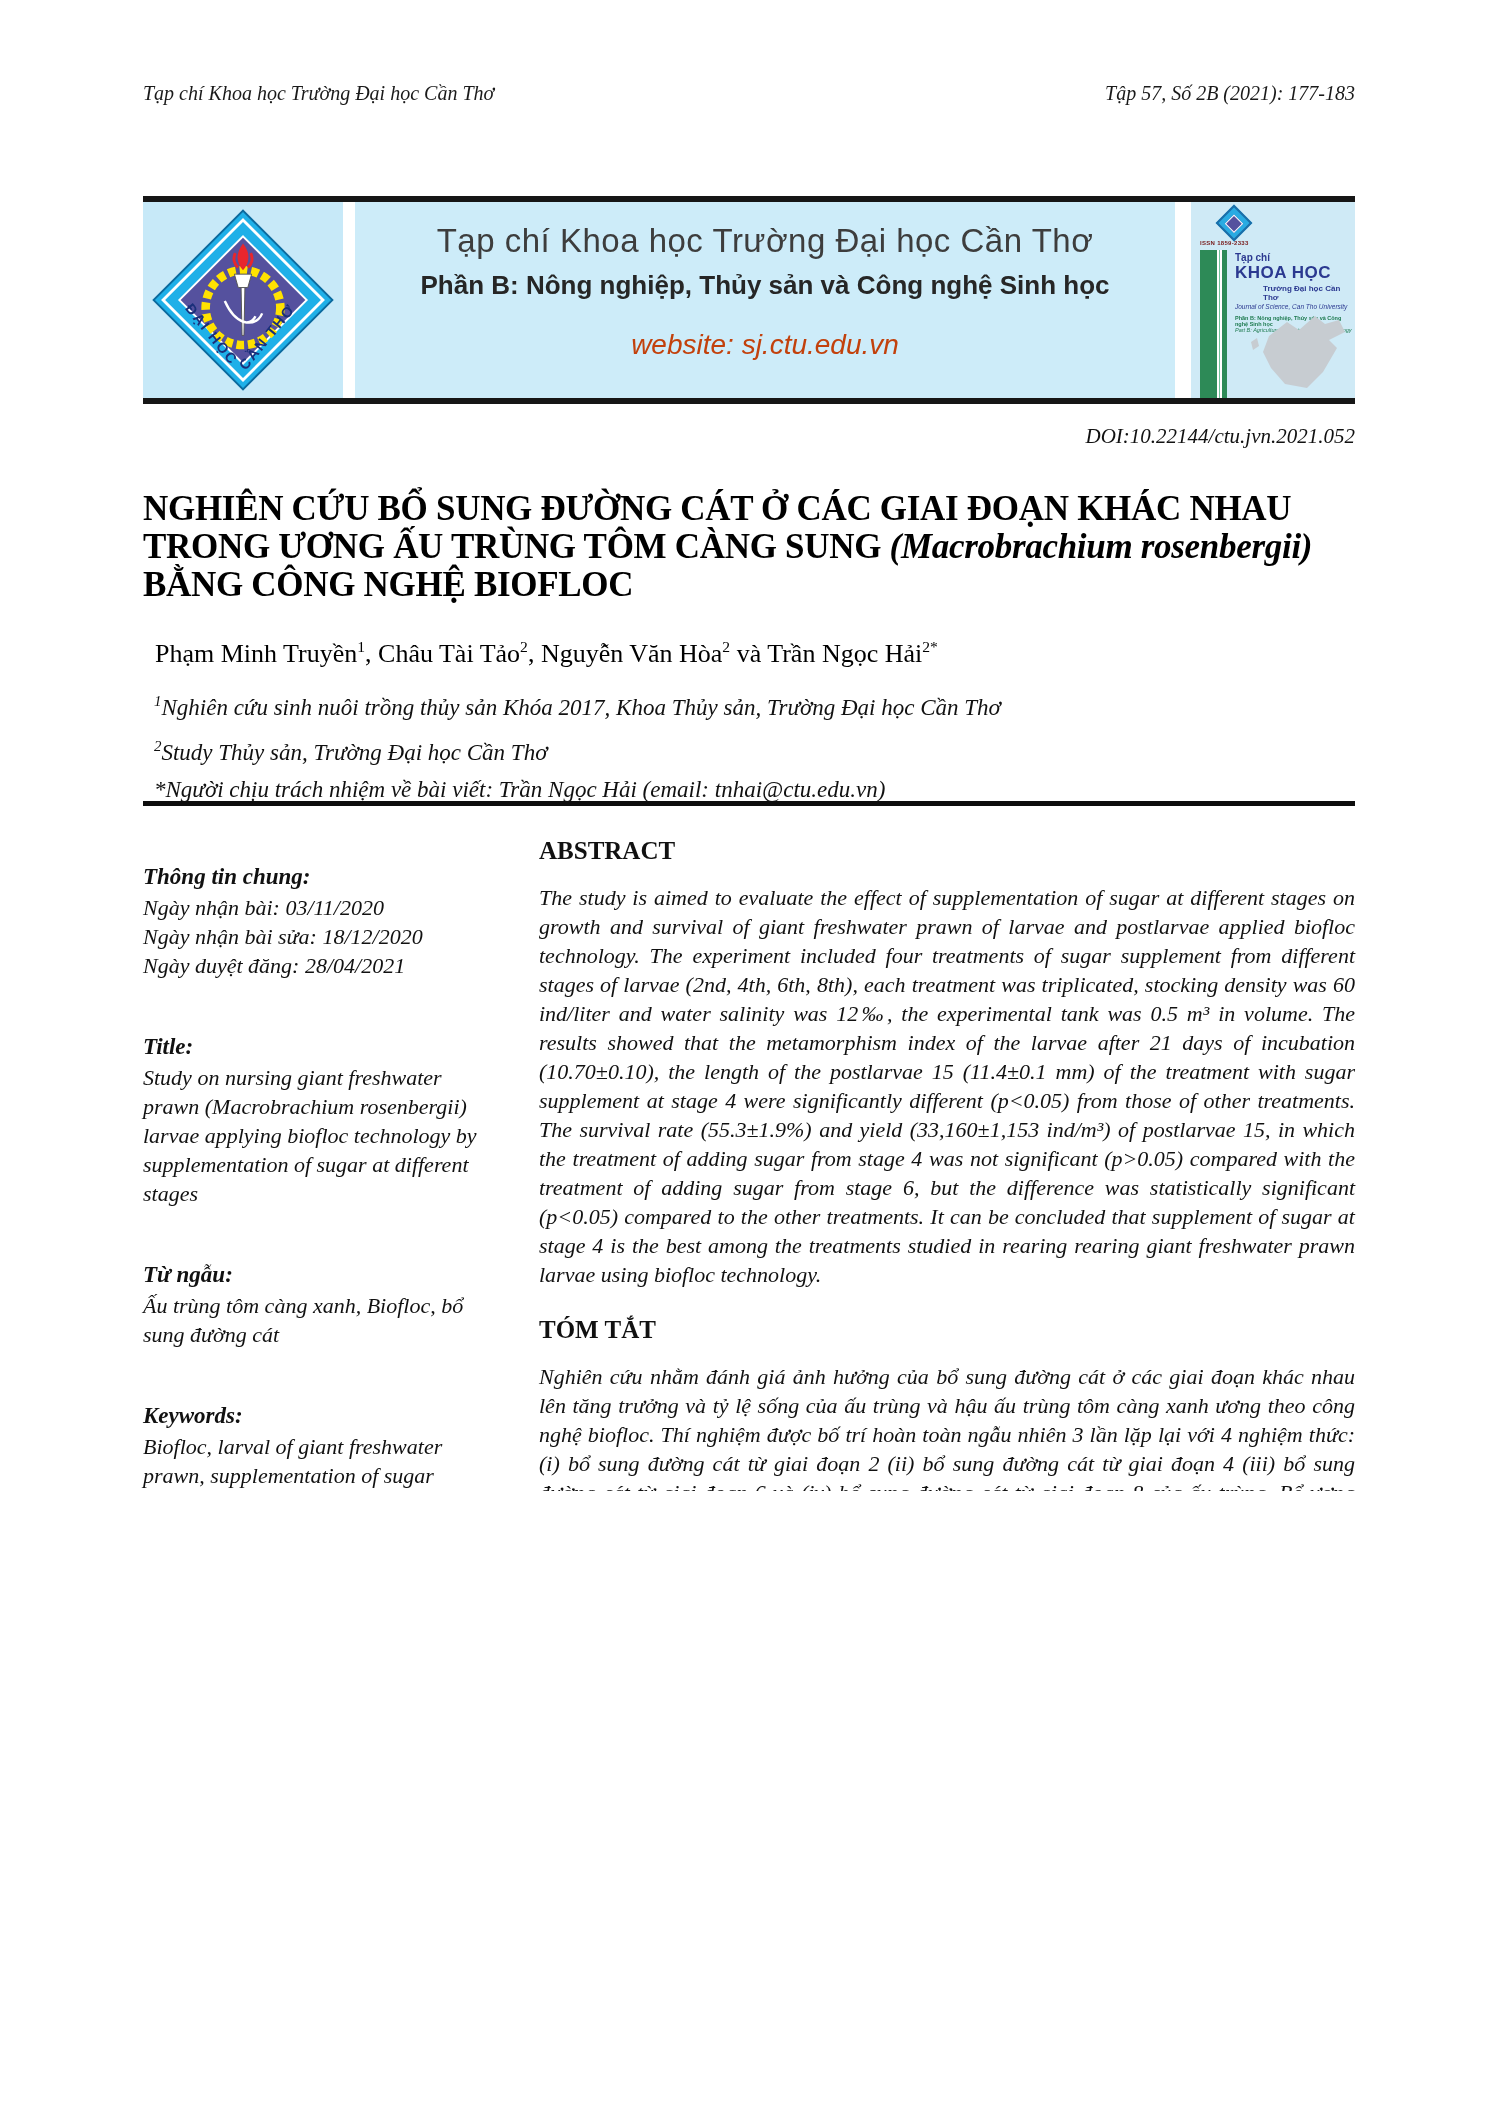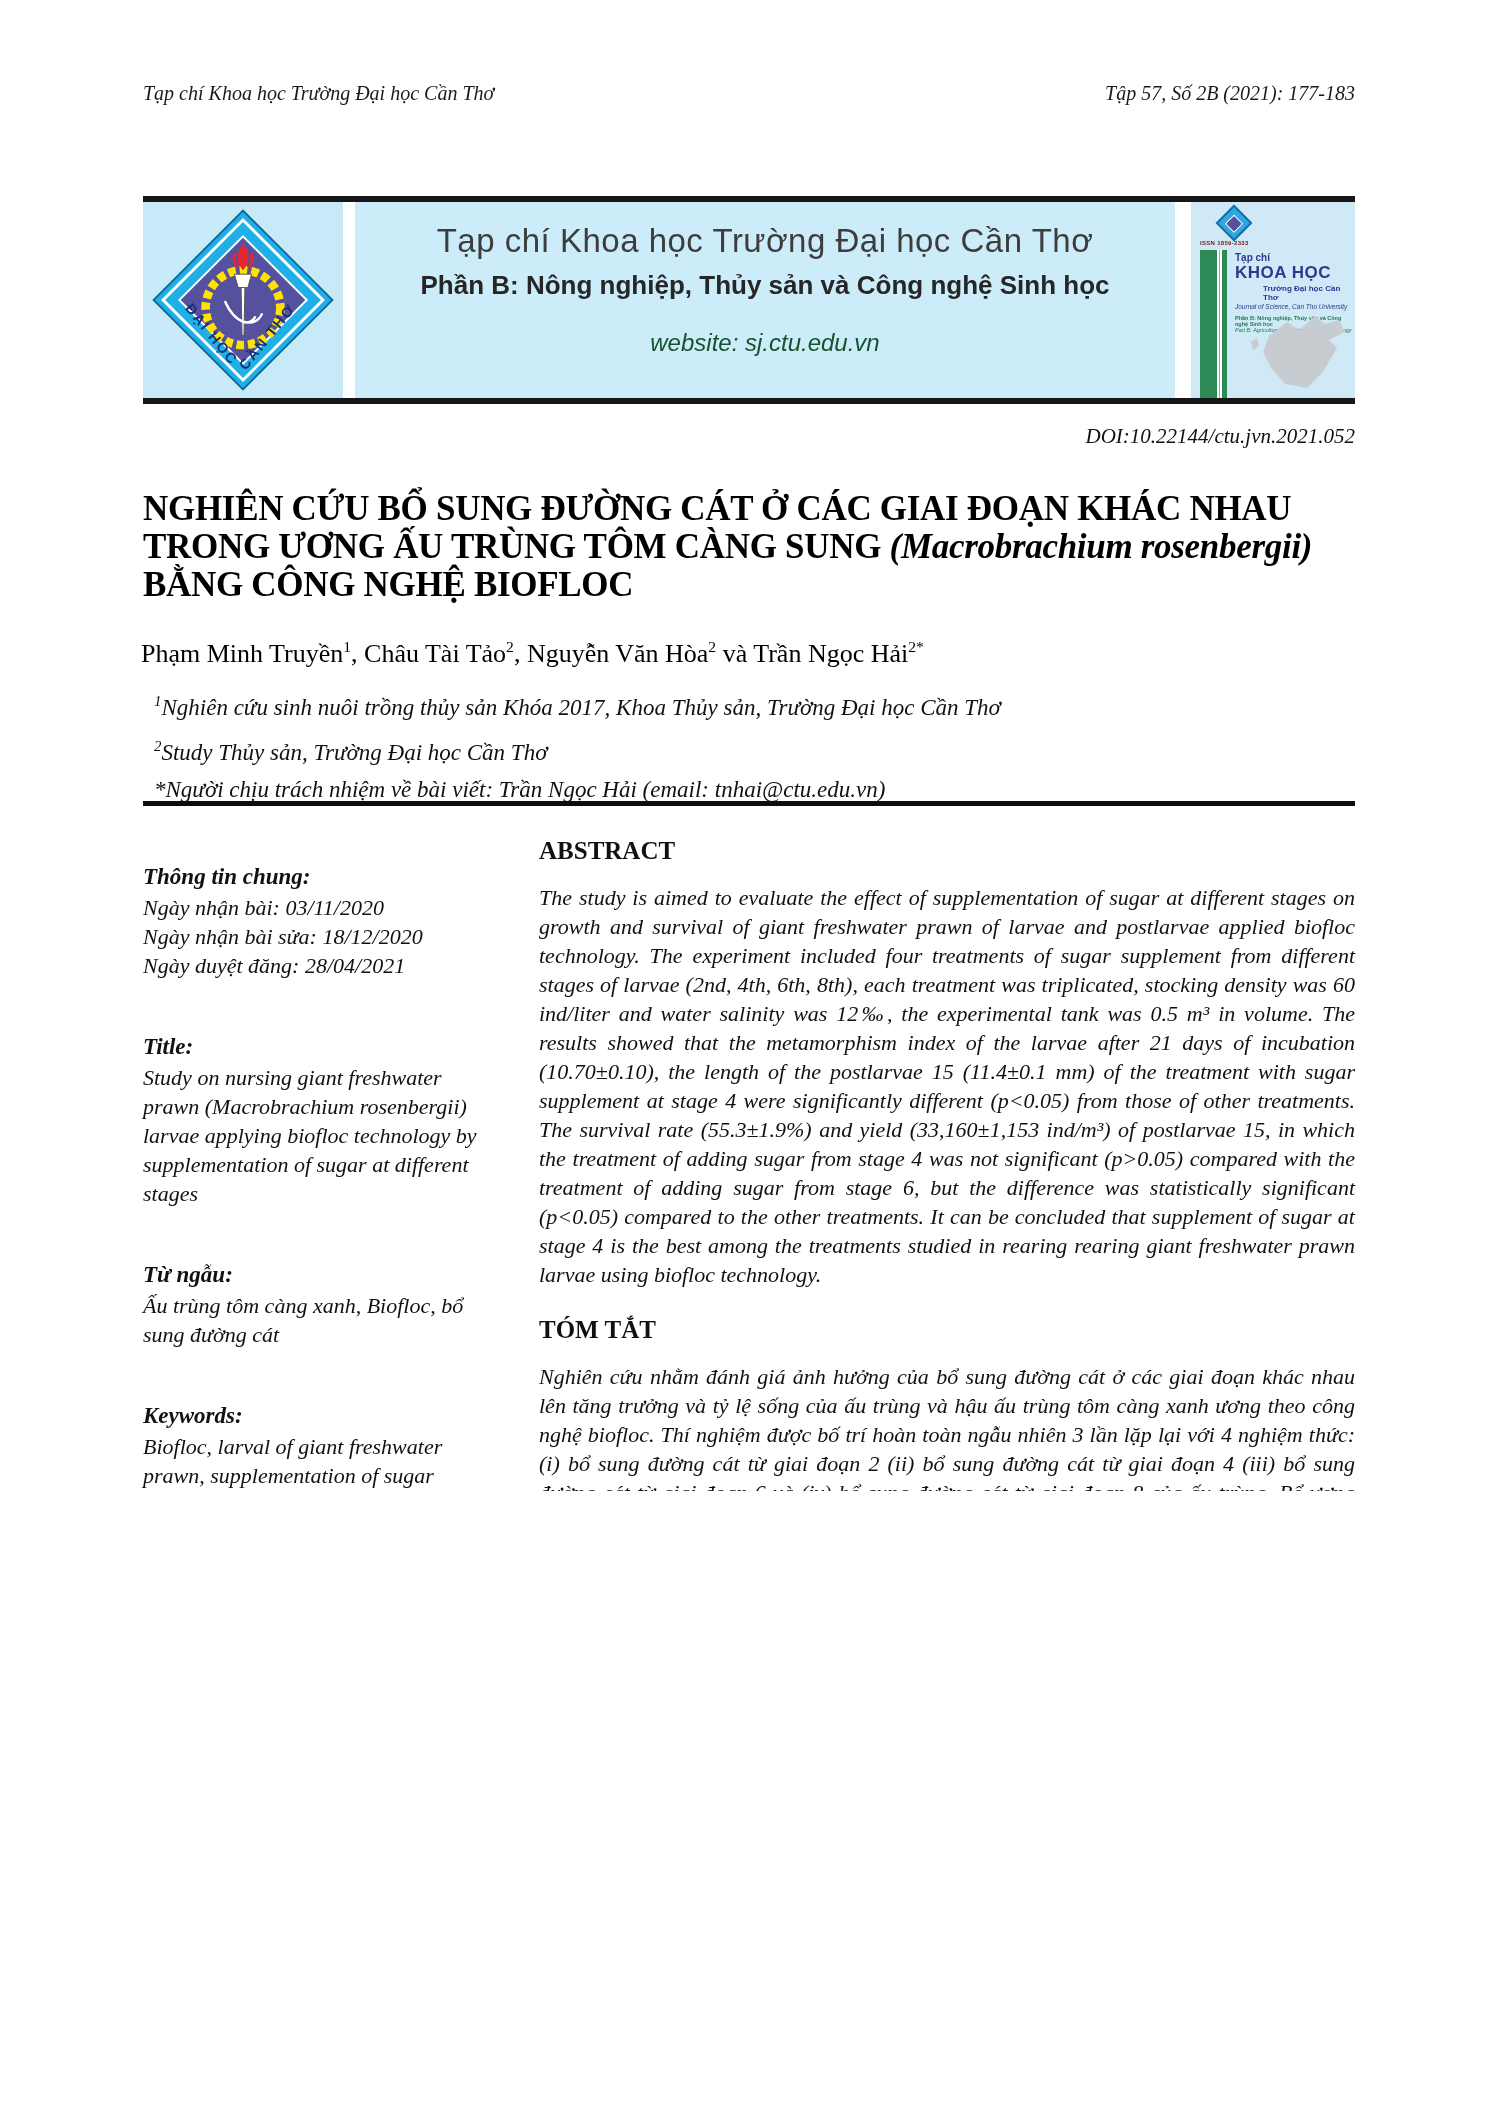--- a/index.html
+++ b/index.html
@@ -13,21 +13,21 @@
   
   .banner{position:absolute;top:196px;left:143px;width:1212px;height:208px;}
   .banner .bar{height:6px;background:#161616;}
   .banner .row{height:196px;display:flex;}
   .logo-block{width:200px;background:#c7e9f8;display:flex;align-items:center;justify-content:center;}
   .vgap1{width:12px;background:#ffffff;}
   .center-block{flex:1;background:#cdecf9;text-align:center;padding-top:20px;
                 font-family:"Liberation Sans",sans-serif;}
   .center-block .b1{font-size:33px;color:#3d3d3d;letter-spacing:.5px;}
   .center-block .b2{font-size:26px;font-weight:bold;color:#262626;margin-top:10px;}
-  .center-block .b3{font-size:24px;font-style:italic;color:#14532d;margin-top:28px;}
+  .center-block .b3{font-size:28px;font-style:italic;color:#c2410c;margin-top:28px;}
   .vgap2{width:16px;background:#ffffff;}
 
   
   .cover{width:164px;background:#cfeaf6;position:relative;overflow:hidden;
          font-family:"Liberation Sans",sans-serif;}
   .mini-diamond{position:absolute;top:8px;left:30px;width:22px;height:22px;transform:rotate(45deg);
                 background:#29abe2;border:2px solid #1b6ea8;display:flex;align-items:center;justify-content:center;}
   .mini-diamond .inner{width:11px;height:11px;background:#55519e;border:1px solid #fff;}
   .cover .issn{position:absolute;top:38px;left:9px;font-size:6px;color:#7a2020;font-weight:bold;letter-spacing:.3px;}
   .stripe{position:absolute;top:48px;left:9px;bottom:0;width:27px;
@@ -40,21 +40,21 @@
   .cover-text .t5{font-size:5.5px;font-weight:bold;color:#1d7a4f;margin-top:5px;}
   .cover-text .t6{font-size:5.5px;font-style:italic;color:#1d7a4f;}
   .map-svg{position:absolute;bottom:0;right:2px;}
 
   
   .doi{position:absolute;top:424px;left:143px;width:1212px;text-align:right;
        font-style:italic;font-size:21px;color:#111;}
   .art-title{position:absolute;top:490px;left:143px;width:1220px;font-weight:bold;
              font-size:35px;line-height:38px;letter-spacing:-.3px;color:#000;}
   .art-title .species{font-style:italic;}
-  .authors{position:absolute;top:638px;left:141px;width:1212px;font-size:26px;color:#000;}
+  .authors{position:absolute;top:638px;left:155px;width:1212px;font-size:26px;color:#000;}
   .authors sup{font-size:.6em;}
   .affils{position:absolute;top:682px;left:154px;width:1212px;font-style:italic;
           font-size:23px;line-height:38px;color:#111;}
   .affils sup{font-size:.65em;}
   .rule{position:absolute;left:143px;width:1212px;height:5px;background:#0d0d0d;}
   .rule1{top:801px;} .rule2{top:1911px;}
 
   
   .cols{position:absolute;top:836px;left:143px;width:1212px;display:flex;gap:36px;}
   .leftcol{width:360px;font-style:italic;font-size:22px;line-height:29px;color:#111;}

